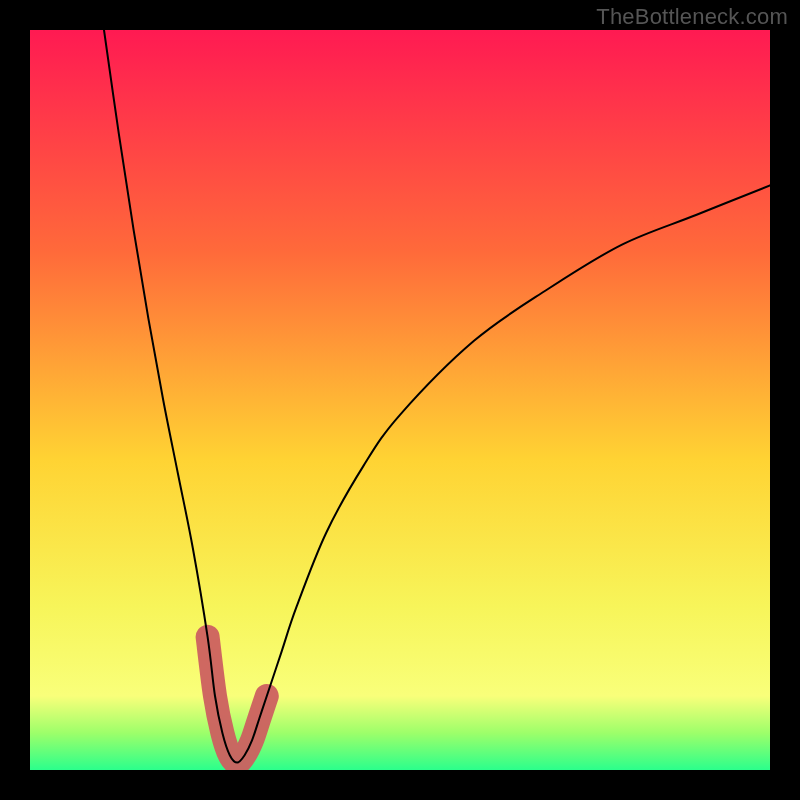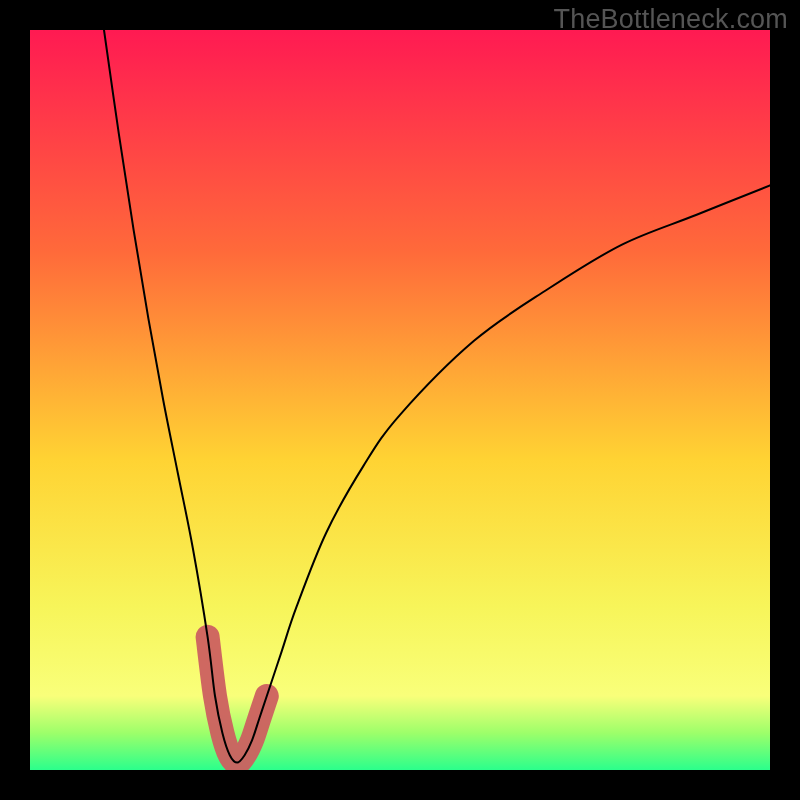--- a/index.html
+++ b/index.html
@@ -24,21 +24,21 @@
     left: 30px;
     top: 30px;
     width: 740px;
     height: 740px;
   }
   .watermark {
     position: absolute;
     top: 4px;
     right: 12px;
     color: #555;
-    font-size: 27px;
+    font-size: 22px;
     font-weight: 400;
     letter-spacing: 0.2px;
   }
   svg { display: block; }
 </style>
 </head>
 <body>
 
 <div class="frame">
 

